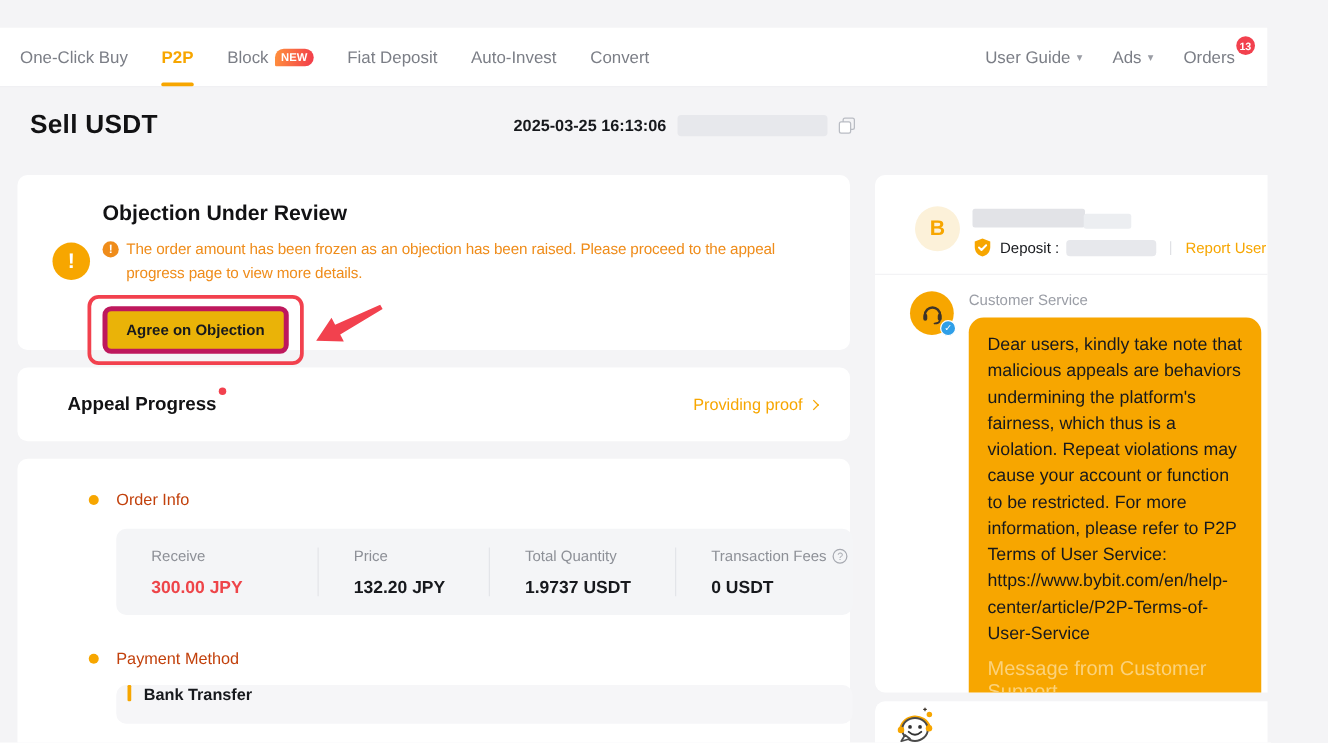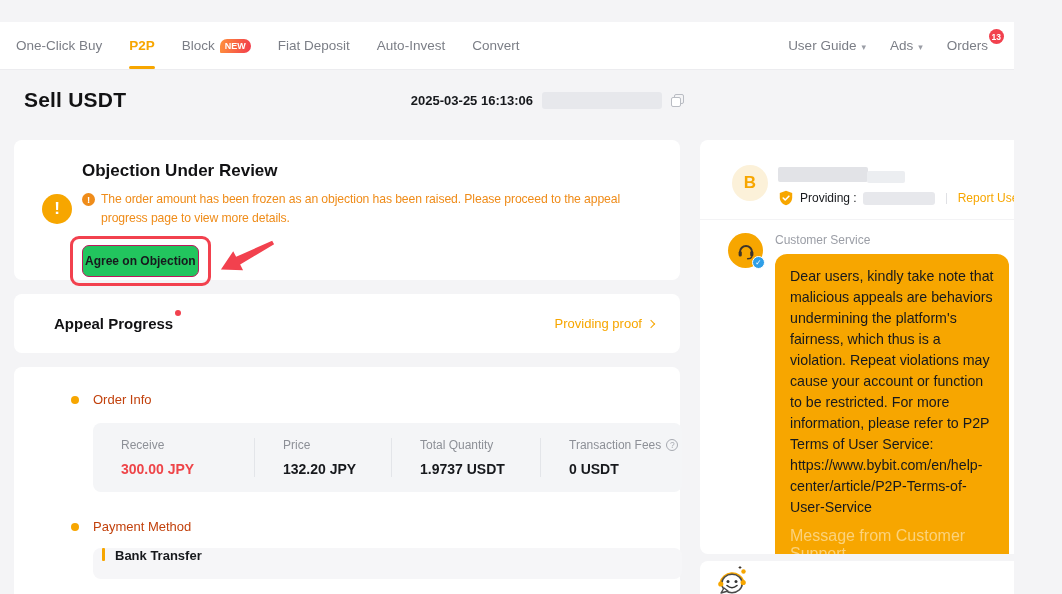--- a/index.html
+++ b/index.html
@@ -56,21 +56,21 @@
     background:#f7a600; color:#fff; font-size:17px; font-weight:800;
     display:flex; align-items:center; justify-content:center; }
   .obj-title{ font-size:17px; font-weight:800; color:#121214; margin-bottom:9px; }
   .warn-row{ display:flex; gap:6px; max-width:586px; }
   .warn-ico{ flex:0 0 auto; width:13px; height:13px; border-radius:50%; background:#ef8c1a;
     color:#fff; font-size:9.5px; font-weight:800; display:flex; align-items:center;
     justify-content:center; margin-top:3px; }
   .warn-text{ font-size:12.2px; line-height:19px; color:#ef8c1a; letter-spacing:-.1px; }
   .btn-zone{ display:flex; align-items:center; margin:8px 0 0 -12px; }
   .annot-box{ border:3px solid #f2414e; border-radius:9px; padding:6px 9px; display:inline-block; }
-  .agree-btn{ background:#22c55e; border:1px solid #be185d; border-radius:7px; padding:8px 2px;
+  .agree-btn{ background:#eab308; border:4px solid #be185d; border-radius:7px; padding:8px 15px;
     font-size:12px; font-weight:700; color:#17191d; font-family:inherit; cursor:pointer; }
   .annot-arrow{ margin:-8px 0 0 8px; }
 
   
   .card-appeal{ height:59px; display:flex; align-items:center; justify-content:space-between;
     padding:0 26px 0 40px; }
   .appeal-title{ position:relative; font-size:15px; font-weight:800; color:#121214; }
   .appeal-dot{ position:absolute; top:-5px; right:-8px; width:6px; height:6px; border-radius:50%;
     background:#f2414e; }
   .appeal-link{ display:flex; align-items:center; gap:6px; color:#f7a600; font-size:13px; cursor:pointer; }
@@ -275,21 +275,21 @@
           <div class="user-main">
             <div class="name-redact">
               <span class="nr-a"></span>
               <span class="nr-b"></span>
             </div>
             <div class="verified-row">
               <svg width="16" height="16" viewBox="0 0 16 16">
                 <path d="M8 .8 L14.2 3.1 V7.6 C14.2 11.7 11.4 14.4 8 15.2 C4.6 14.4 1.8 11.7 1.8 7.6 V3.1 Z" fill="#f7a600"></path>
                 <polyline points="5.2,8 7.2,10 10.9,6.2" fill="none" stroke="#fff" stroke-width="1.6" stroke-linecap="round" stroke-linejoin="round"></polyline>
               </svg>
-              <span class="verified-label">Providing :</span>
+              <span class="verified-label">Deposit :</span>
               <span class="v-redact"></span>
               <span class="vdiv"></span>
               <span class="report">Report User</span>
             </div>
           </div>
         </div>
 
         <div class="chat-body">
           <div class="cs-row">
             <div class="cs-avatar">

